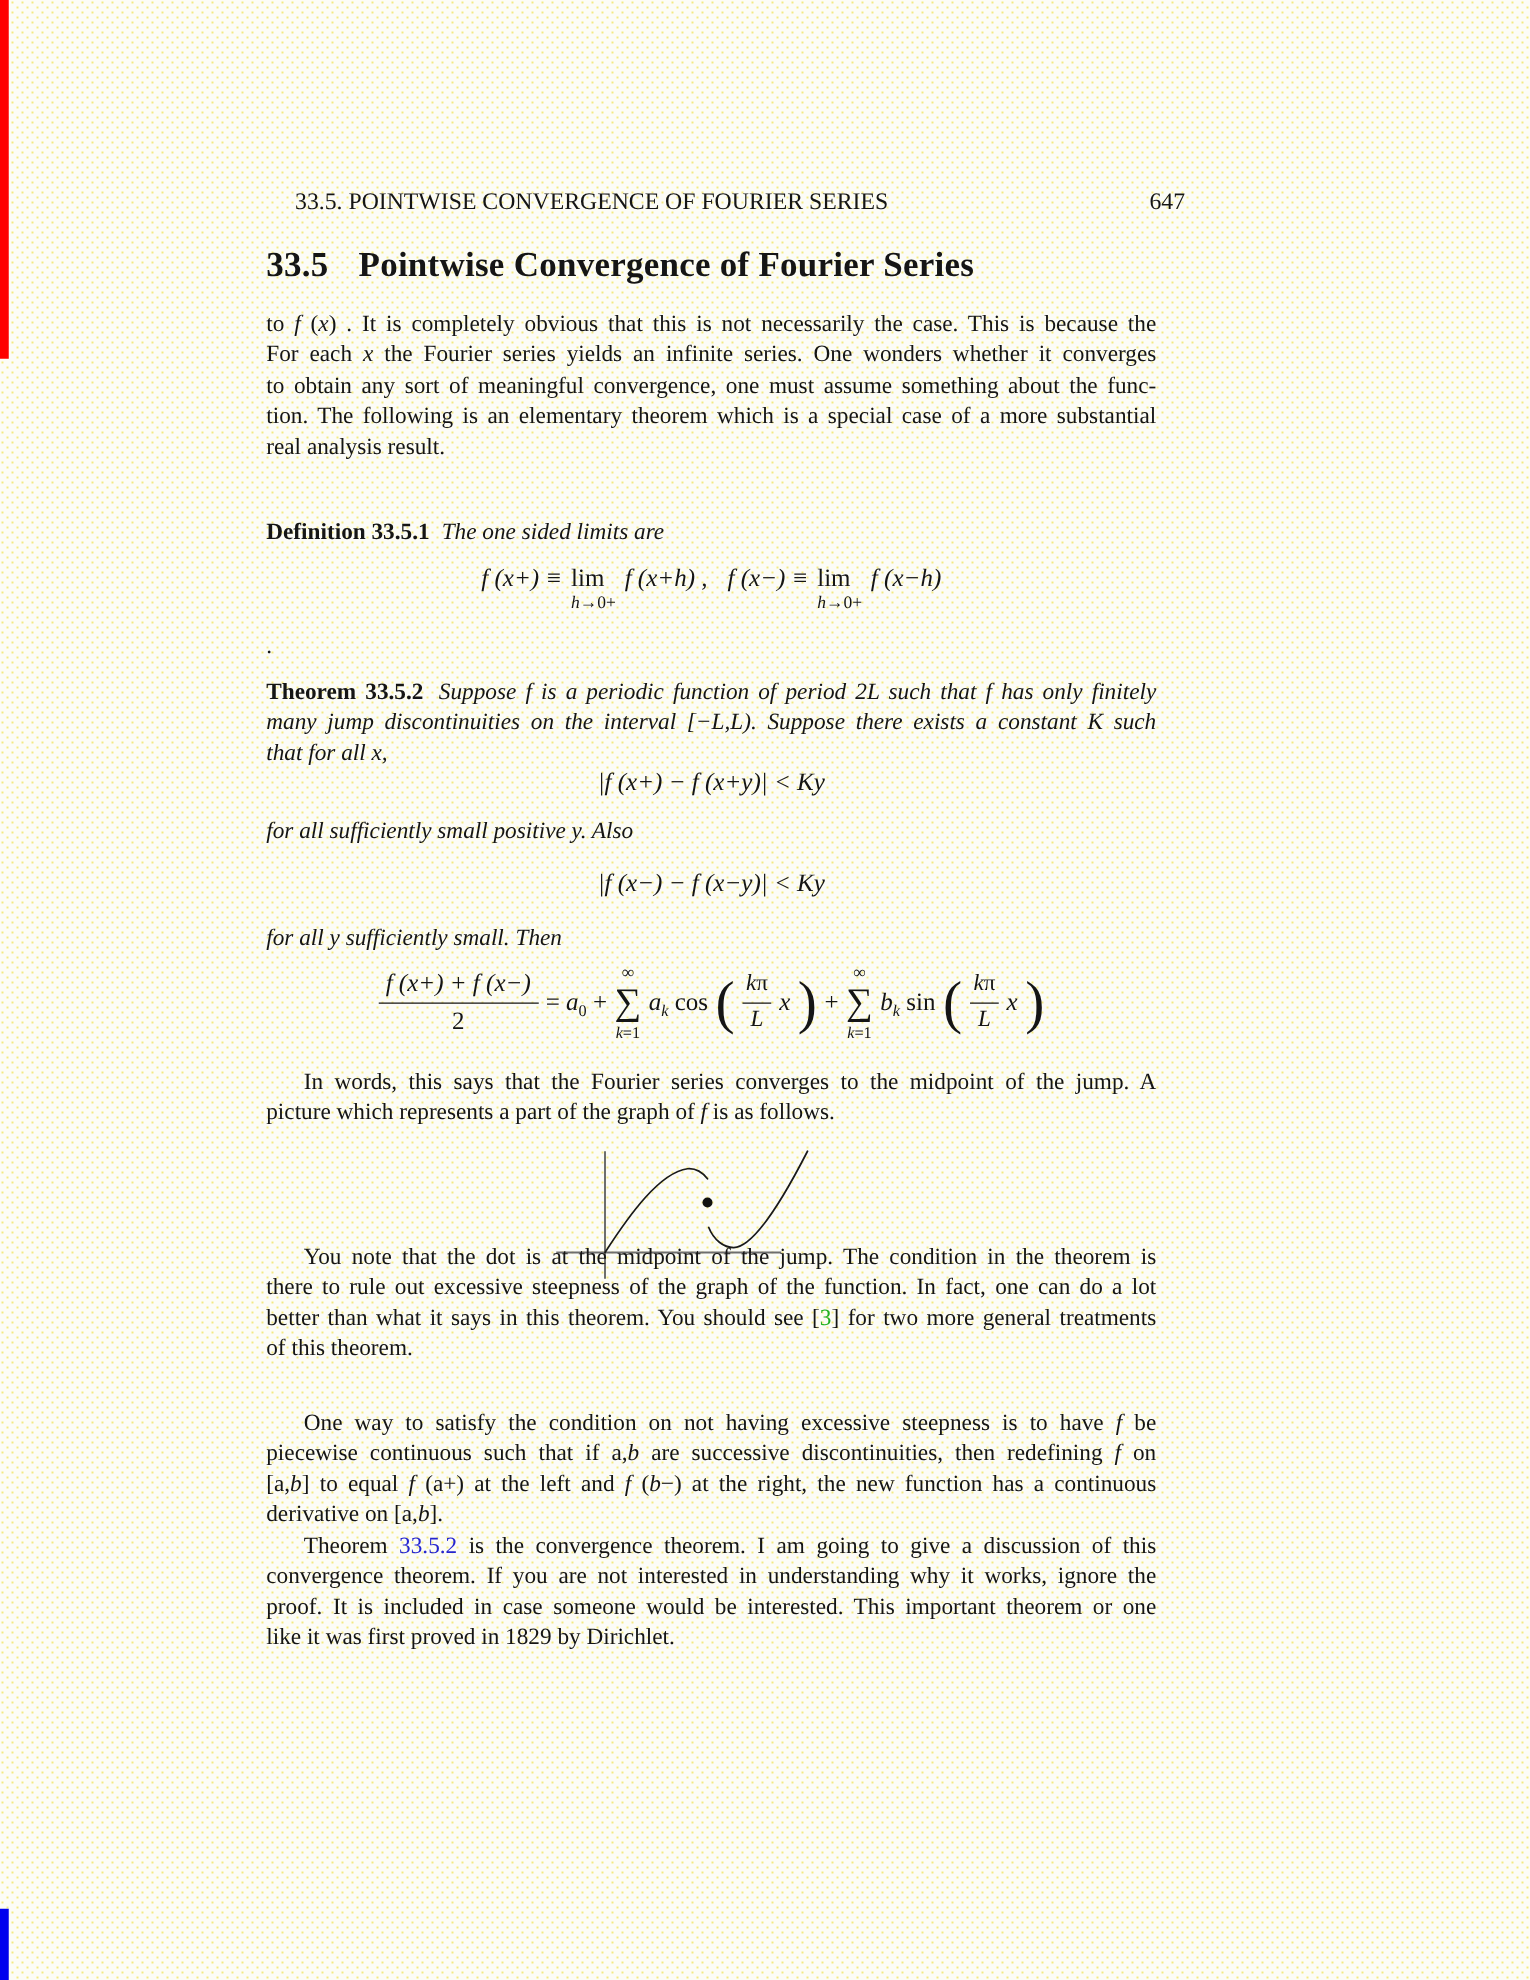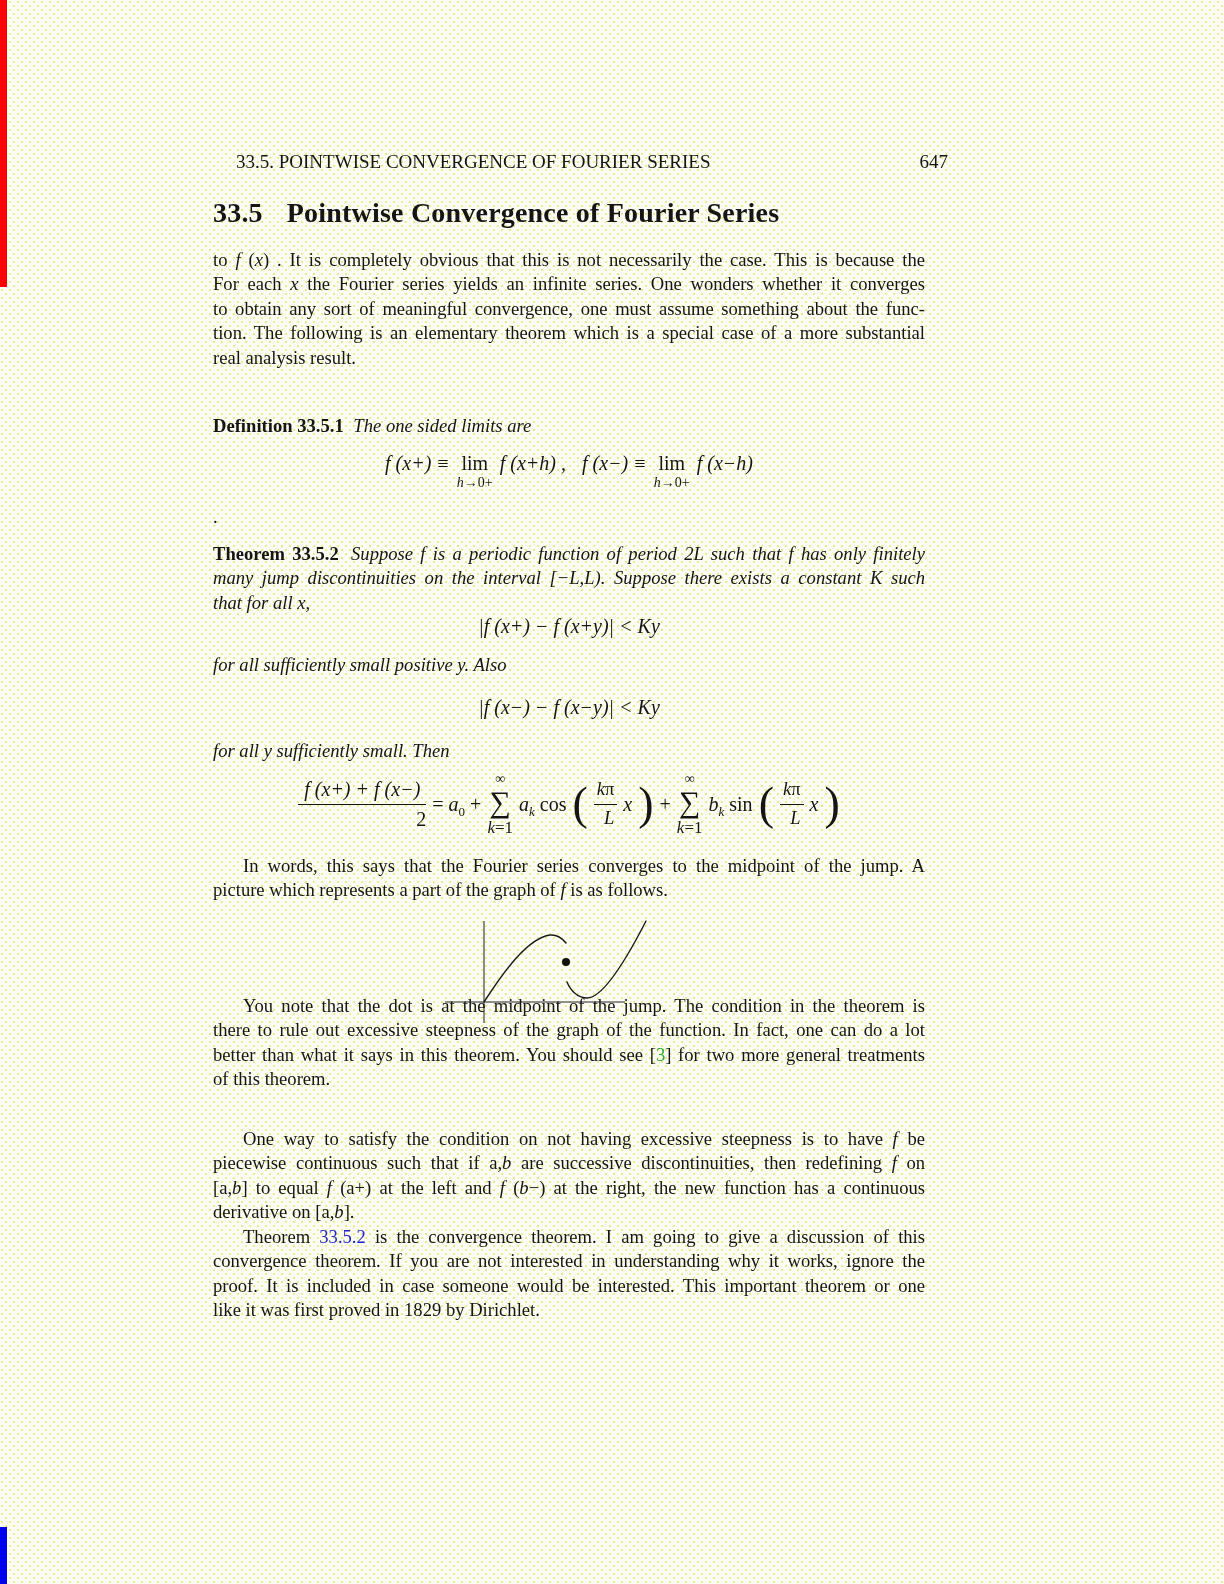--- a/index.html
+++ b/index.html
@@ -28,32 +28,32 @@
   .ll{text-align:left;}
   .it{font-style:italic;}
   i{font-style:italic;}
   .br{font-style:normal;font-weight:bold;margin-right:5px;}
   .lg{color:#21b021;}
   .lb{color:#2525cf;}
   sub{font-size:13px;line-height:0;}
   .mrow{display:flex;justify-content:center;align-items:baseline;font-size:20px;}
   .mrow.vc{align-items:center;}
   .mrow.big > *{margin:0 3px;}
-  .limcol{display:inline-flex;flex-direction:column;align-items:center;margin:0 7px;font-family:Liberation Serif, serif;}
+  .limcol{display:inline-flex;flex-direction:column;margin:0 7px;font-family:Liberation Serif, serif;}
   .limcol .limtop{font-size:20px;line-height:20px;}
   .limcol .limsub{font-size:14px;line-height:14px;margin-top:3px;}
   .sp{margin-left:16px;}
-  .frac{display:inline-flex;flex-direction:column;align-items:flex-end;line-height:1.05;}
+  .frac{display:inline-flex;flex-direction:column;align-items:center;line-height:1.05;}
   .frac .num{padding:0 6px 4px;border-bottom:1.5px solid #151515;text-align:center;}
   .frac .den{padding-top:4px;text-align:center;}
   .frac.small .num,.frac.small .den{font-size:18.5px;padding-left:3px;padding-right:3px;}
   .sum{display:inline-flex;flex-direction:column;align-items:center;line-height:1;}
   .sum .inf{font-size:14px;}
   .sum .sig{font-size:30px;line-height:30px;margin:1px 0 2px;}
-  .sum .sk{font-size:17px;}
+  .sum .sk{font-size:13px;}
   .bigp{font-size:46px;line-height:40px;font-weight:400;transform:scaleY(1.03);}
   .fig{position:absolute;left:440px;top:913px;}
 </style>
 </head>
 <body>
 
 <div class="page">
 
   <div class="bar red" style="background: rgb(254, 0, 0);"></div>
   <div class="bar blue" style="background: rgb(0, 0, 238);"></div>

